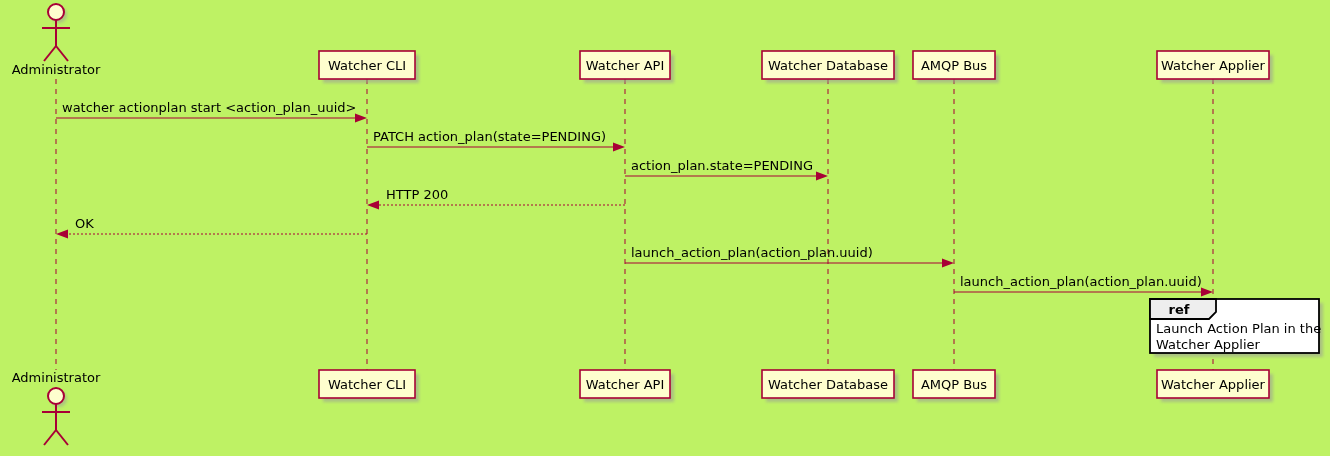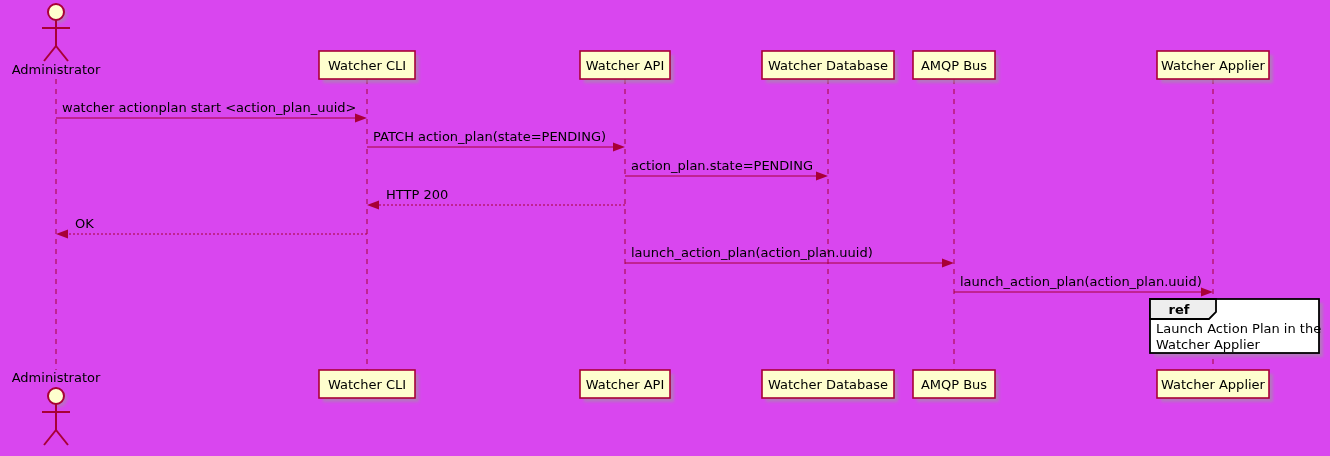--- a/index.html
+++ b/index.html
@@ -1,20 +1,20 @@
 <!DOCTYPE html>
 <html><head>
 <meta charset="utf-8">
 <style>
   html, body { margin: 0; padding: 0; background: #ffffff; }
   #canvas {
     position: relative;
     width: 1330px;
     height: 456px;
-    background: #d946ef;
+    background: #bef264;
     font-family: "DejaVu Sans", "Liberation Sans", sans-serif;
     overflow: hidden;
   }
   svg text {
     font-family: "DejaVu Sans", "Liberation Sans", sans-serif;
     font-size: 13px;
     fill: #000000;
   }
   svg text.ref-keyword { font-weight: bold; }
 </style>

